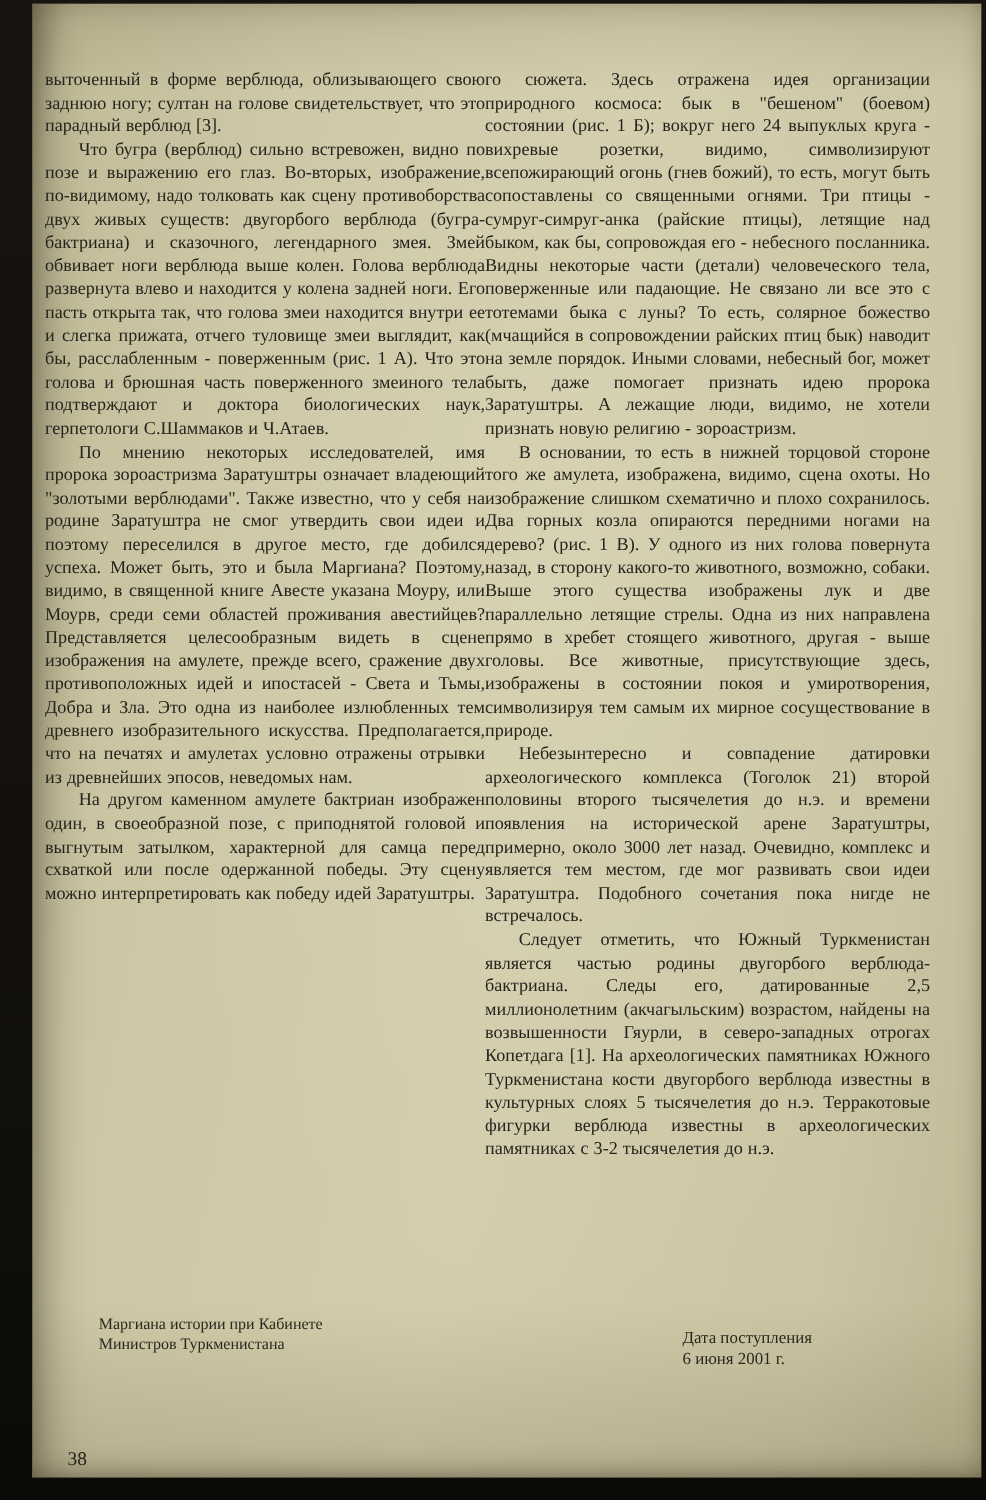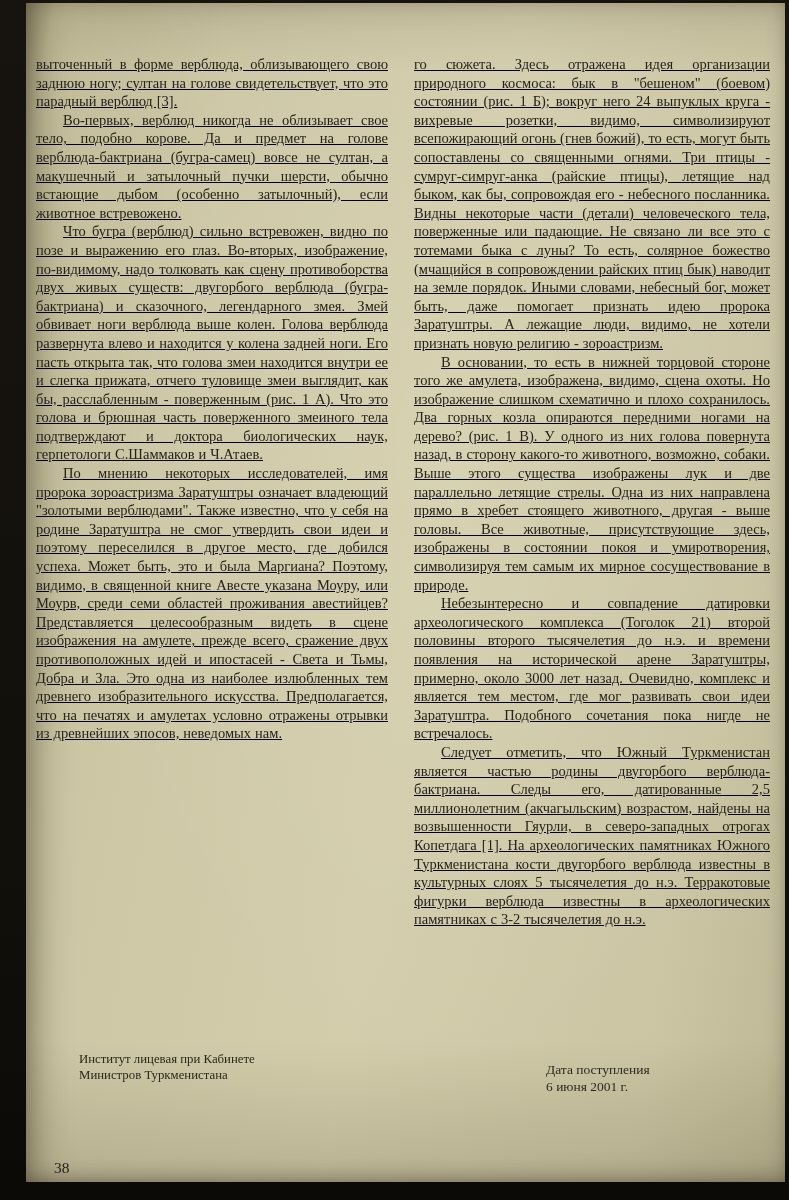--- a/index.html
+++ b/index.html
@@ -26,22 +26,20 @@
       linear-gradient(100deg, #aaa483 0%, #c2bc99 3%, #cdc7a6 22%, #d3cdac 52%, #cbc5a4 84%, #bdb794 100%);
     box-shadow:
       inset 22px 0 38px -18px rgba(45,38,20,0.55),
       inset -8px 0 26px -16px rgba(45,38,20,0.35),
       inset 0 -10px 24px -14px rgba(30,25,12,0.45);
   }
   .columns {
     position:absolute;
     left:10px; top:52px;
     display:flex;
-    gap:26px;
-    text-decoration:underline;
   }
   .col { width:352px; }
   .col.right { width:356px; }
   .para {
     margin:0;
     text-align:justify;
     text-indent:27px;
     font-size:14.5px;
     line-height:18.6px;
     color:#25231d;
@@ -72,36 +70,36 @@
 </head>
 <body>
 
 <div class="photo">
   <div class="page">
 
     <div class="columns">
 
       <div class="col left">
         <p class="para noindent">выточенный в форме верблюда, облизывающего свою заднюю ногу; султан на голове свидетельствует, что это парадный верблюд [3].</p>
-        <p class="para">Во-первых, верблюд никогда не облизывает свое тело, подобно корове. Да и предмет на голове верблюда-бактриана (бугра-самец) вовсе не султан, а макушечный и затылочный пучки шерсти, обычно встающие дыбом (особенно затылочный), если животное встревожено.</p>
         <p class="para">Что бугра (верблюд) сильно встревожен, видно по позе и выражению его глаз. Во-вторых, изображение, по-видимому, надо толковать как сцену противоборства двух живых существ: двугорбого верблюда (бугра-бактриана) и сказочного, легендарного змея. Змей обвивает ноги верблюда выше колен. Голова верблюда развернута влево и находится у колена задней ноги. Его пасть открыта так, что голова змеи находится внутри ее и слегка прижата, отчего туловище змеи выглядит, как бы, расслабленным - поверженным (рис. 1 А). Что это голова и брюшная часть поверженного змеиного тела подтверждают и доктора биологических наук, герпетологи С.Шаммаков и Ч.Атаев.</p>
         <p class="para">По мнению некоторых исследователей, имя пророка зороастризма Заратуштры означает владеющий "золотыми верблюдами". Также известно, что у себя на родине Заратуштра не смог утвердить свои идеи и поэтому переселился в другое место, где добился успеха. Может быть, это и была Маргиана? Поэтому, видимо, в священной книге Авесте указана Моуру, или Моурв, среди семи областей проживания авестийцев? Представляется целесообразным видеть в сцене изображения на амулете, прежде всего, сражение двух противоположных идей и ипостасей - Света и Тьмы, Добра и Зла. Это одна из наиболее излюбленных тем древнего изобразительного искусства. Предполагается, что на печатях и амулетах условно отражены отрывки из древнейших эпосов, неведомых нам.</p>
+        <p class="para">На другом каменном амулете бактриан изображен один, в своеобразной позе, с приподнятой головой и выгнутым затылком, характерной для самца перед схваткой или после одержанной победы. Эту сцену можно интерпретировать как победу идей Заратуштры.</p>
       </div>
 
       <div class="col right">
         <p class="para noindent">го сюжета. Здесь отражена идея организации природного космоса: бык в "бешеном" (боевом) состоянии (рис. 1 Б); вокруг него 24 выпуклых круга - вихревые розетки, видимо, символизируют всепожирающий огонь (гнев божий), то есть, могут быть сопоставлены со священными огнями. Три птицы - сумруг-симруг-анка (райские птицы), летящие над быком, как бы, сопровождая его - небесного посланника. Видны некоторые части (детали) человеческого тела, поверженные или падающие. Не связано ли все это с тотемами быка с луны? То есть, солярное божество (мчащийся в сопровождении райских птиц бык) наводит на земле порядок. Иными словами, небесный бог, может быть, даже помогает признать идею пророка Заратуштры. А лежащие люди, видимо, не хотели признать новую религию - зороастризм.</p>
         <p class="para">В основании, то есть в нижней торцовой стороне того же амулета, изображена, видимо, сцена охоты. Но изображение слишком схематично и плохо сохранилось. Два горных козла опираются передними ногами на дерево? (рис. 1 В). У одного из них голова повернута назад, в сторону какого-то животного, возможно, собаки. Выше этого существа изображены лук и две параллельно летящие стрелы. Одна из них направлена прямо в хребет стоящего животного, другая - выше головы. Все животные, присутствующие здесь, изображены в состоянии покоя и умиротворения, символизируя тем самым их мирное сосуществование в природе.</p>
         <p class="para">Небезынтересно и совпадение датировки археологического комплекса (Тоголок 21) второй половины второго тысячелетия до н.э. и времени появления на исторической арене Заратуштры, примерно, около 3000 лет назад. Очевидно, комплекс и является тем местом, где мог развивать свои идеи Заратуштра. Подобного сочетания пока нигде не встречалось.</p>
         <p class="para">Следует отметить, что Южный Туркменистан является частью родины двугорбого верблюда-бактриана. Следы его, датированные 2,5 миллионолетним (акчагыльским) возрастом, найдены на возвышенности Гяурли, в северо-западных отрогах Копетдага [1]. На археологических памятниках Южного Туркменистана кости двугорбого верблюда известны в культурных слоях 5 тысячелетия до н.э. Терракотовые фигурки верблюда известны в археологических памятниках с 3-2 тысячелетия до н.э.</p>
       </div>
 
     </div>
 
     <div class="affiliation">
-      <div>Институт лицевая при Кабинете</div>
+      <div>Маргиана истории при Кабинете</div>
       <div>Министров Туркменистана</div>
     </div>
 
     <div class="submission">
       <div>Дата поступления</div>
       <div>6 июня 2001 г.</div>
     </div>
 
     <div class="page-number">38</div>
 

